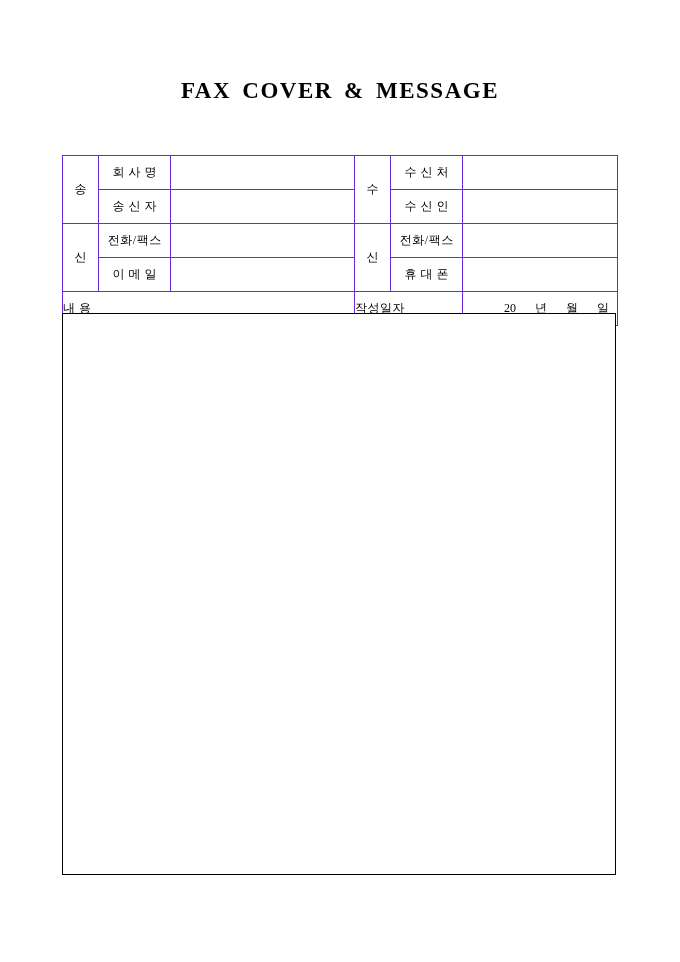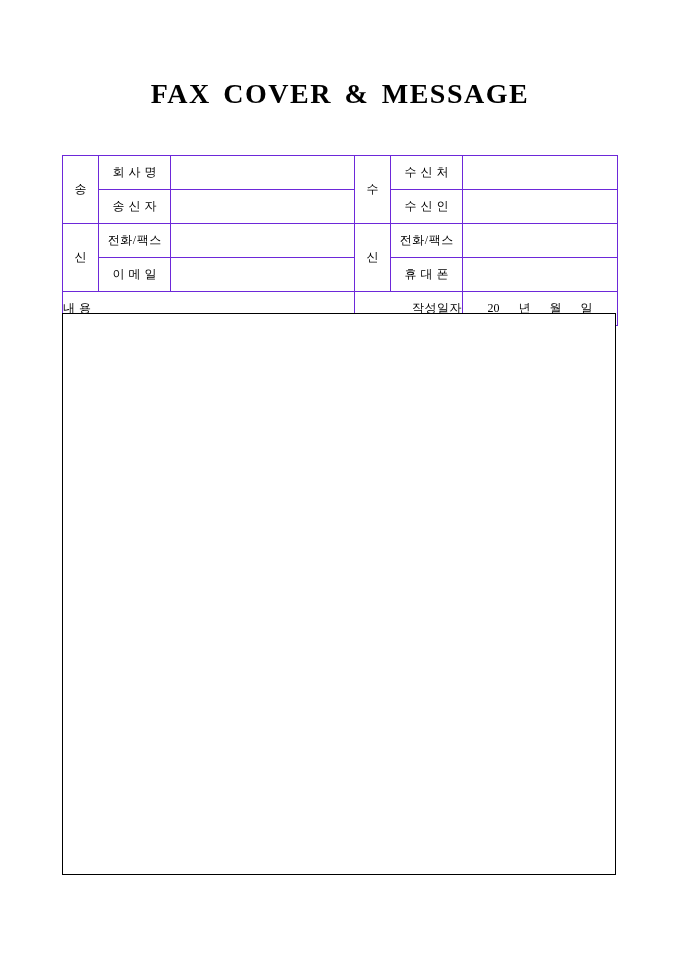--- a/index.html
+++ b/index.html
@@ -22,21 +22,21 @@
     height: 962px;
     background: #fff;
   }
   .doc-title {
     position: absolute;
     top: 78px;
     left: 0;
     width: 680px;
     text-align: center;
     font-family: "Liberation Serif", serif;
-    font-size: 28px;
+    font-size: 23px;
     font-weight: bold;
     letter-spacing: 1.5px;
     word-spacing: 4px;
     color: #000;
   }
   .form-table {
     position: absolute;
     top: 155px;
     left: 62px;
     width: 556px;
@@ -72,28 +72,28 @@
   }
   .field-value.right {
     width: 148px;
   }
   .content-header {
     vertical-align: middle;
     font-size: 12.5px;
     letter-spacing: 0.5px;
   }
   .date-label {
-    text-align: right;
+    text-align: left;
     vertical-align: middle;
     font-size: 12.5px;
     letter-spacing: 0.5px;
   }
   .date-value {
     vertical-align: middle;
-    text-align: center;
+    text-align: right;
     font-size: 12.5px;
     font-family: "Liberation Sans", sans-serif;
   }
   .date-value .dv {
     display: inline-block;
     padding: 0 8px;
   }
   .body-box {
     position: absolute;
     top: 313px;

